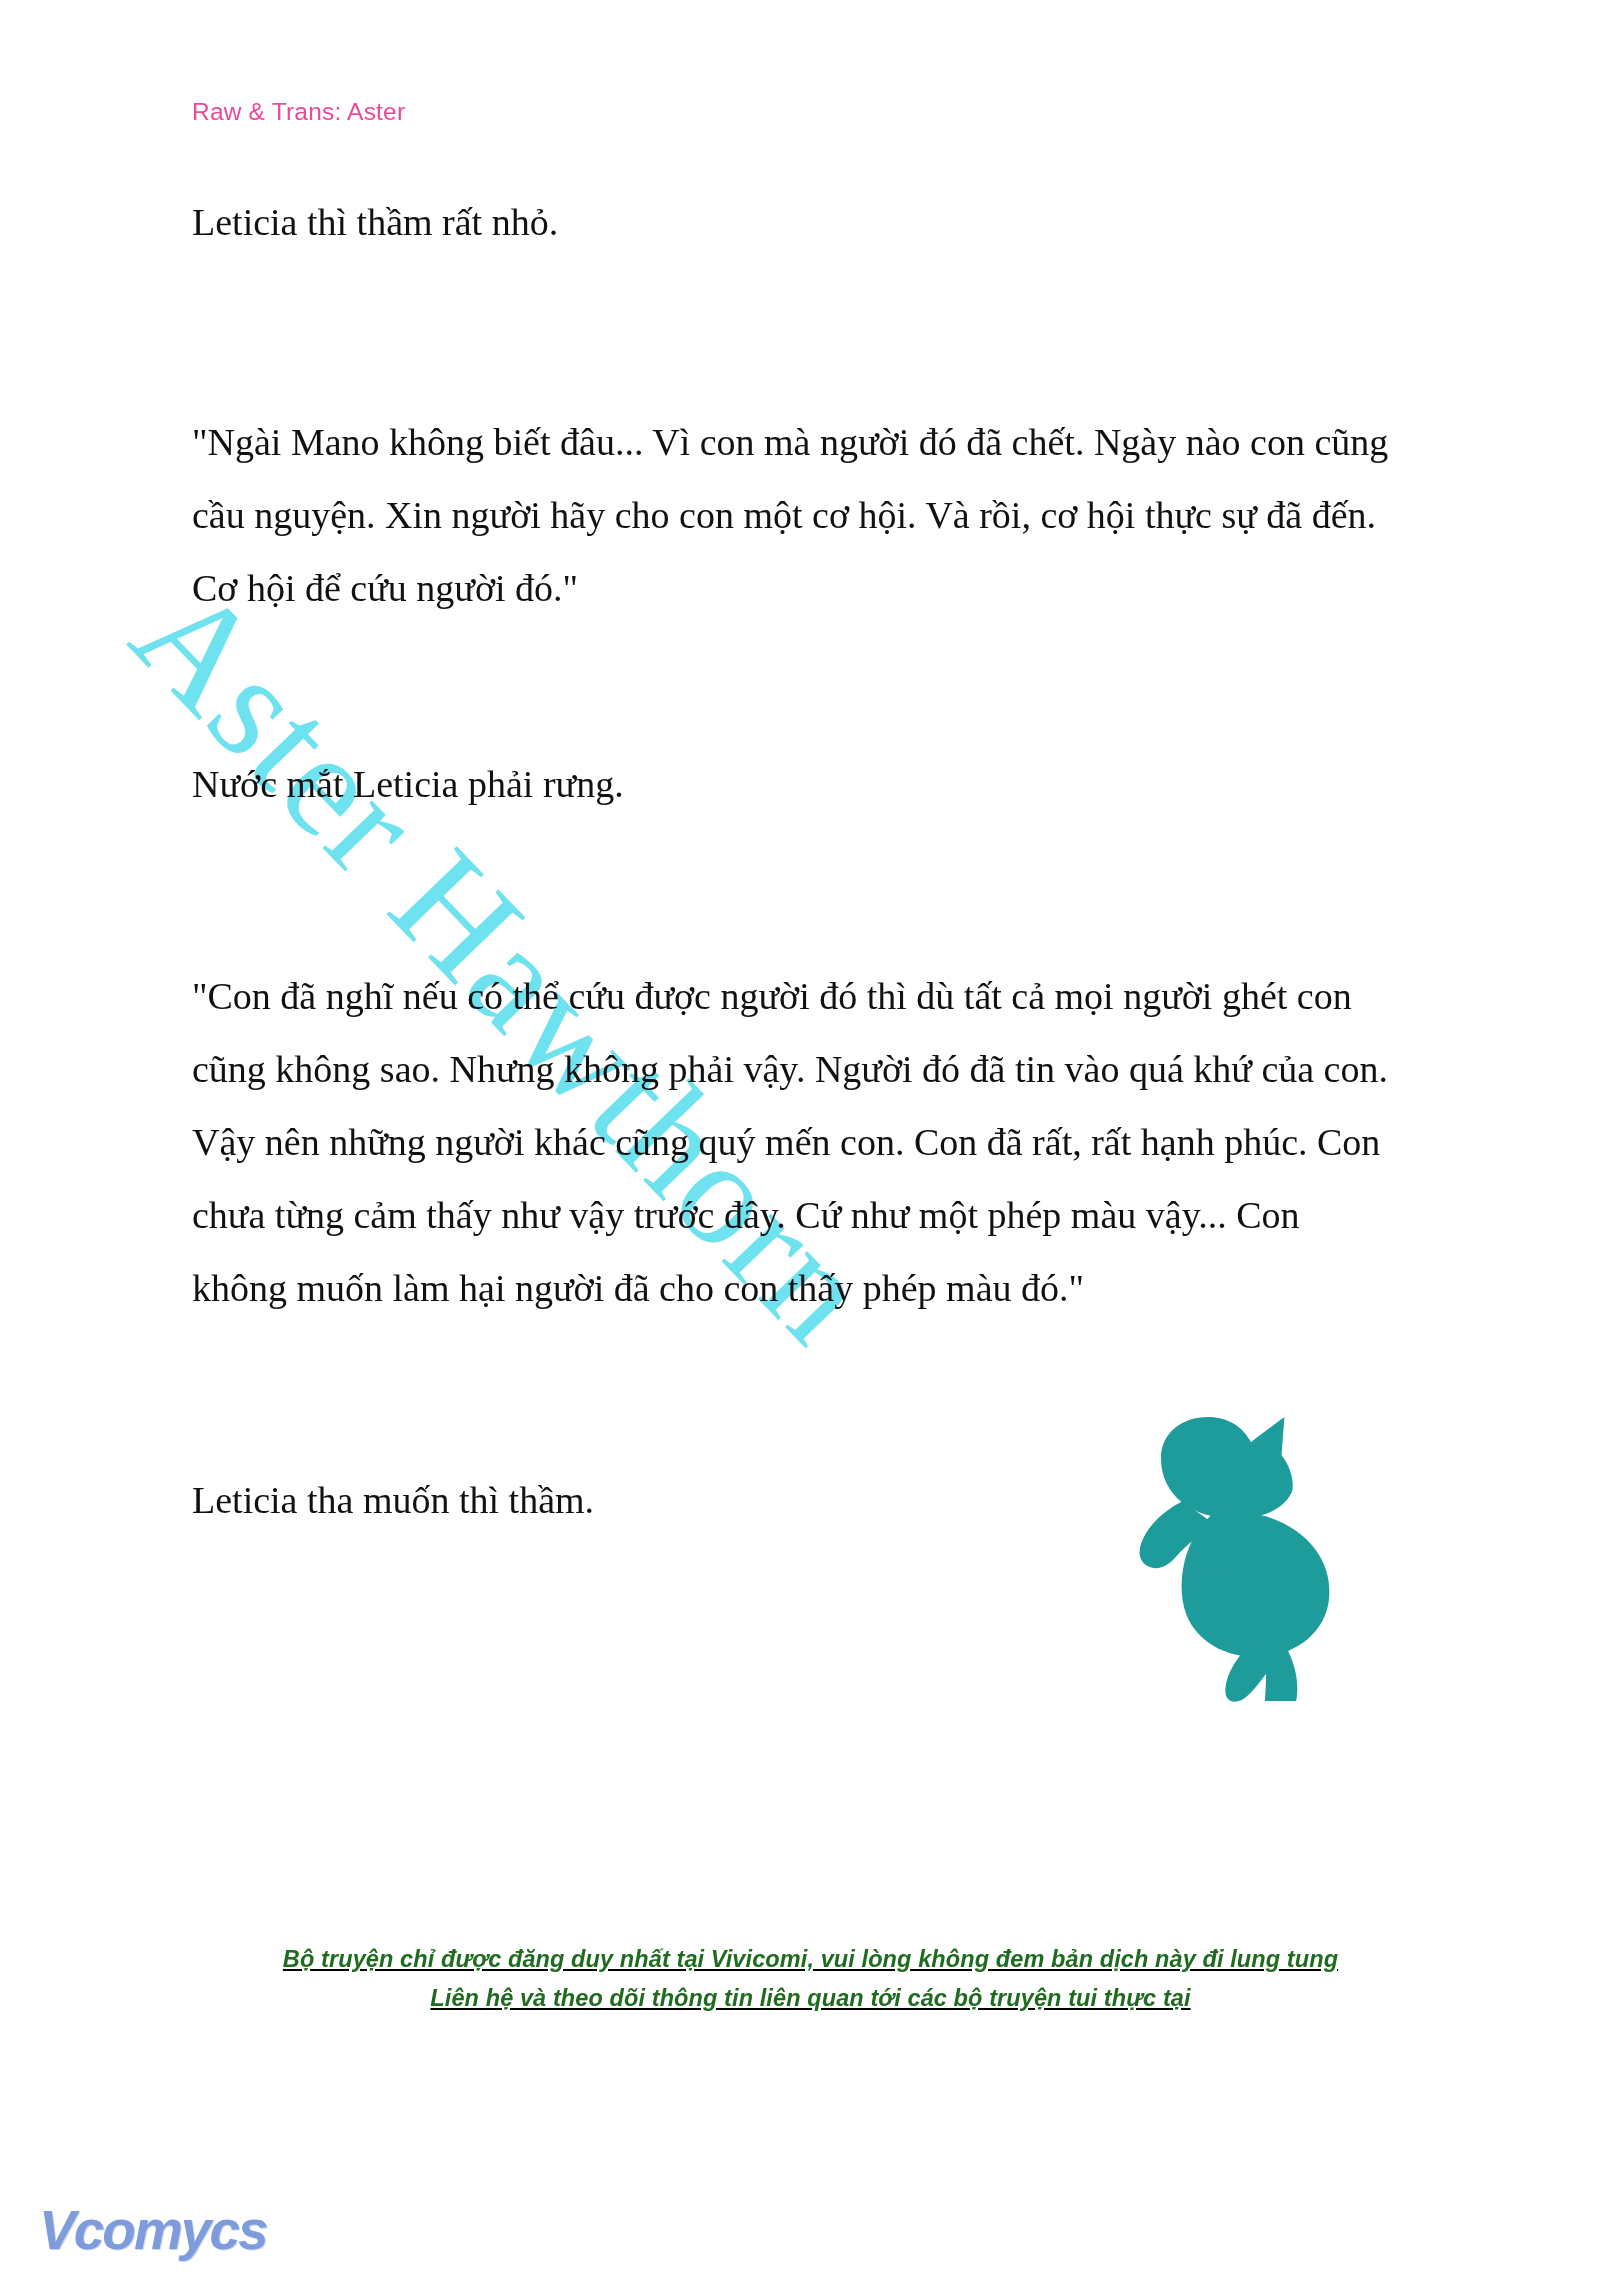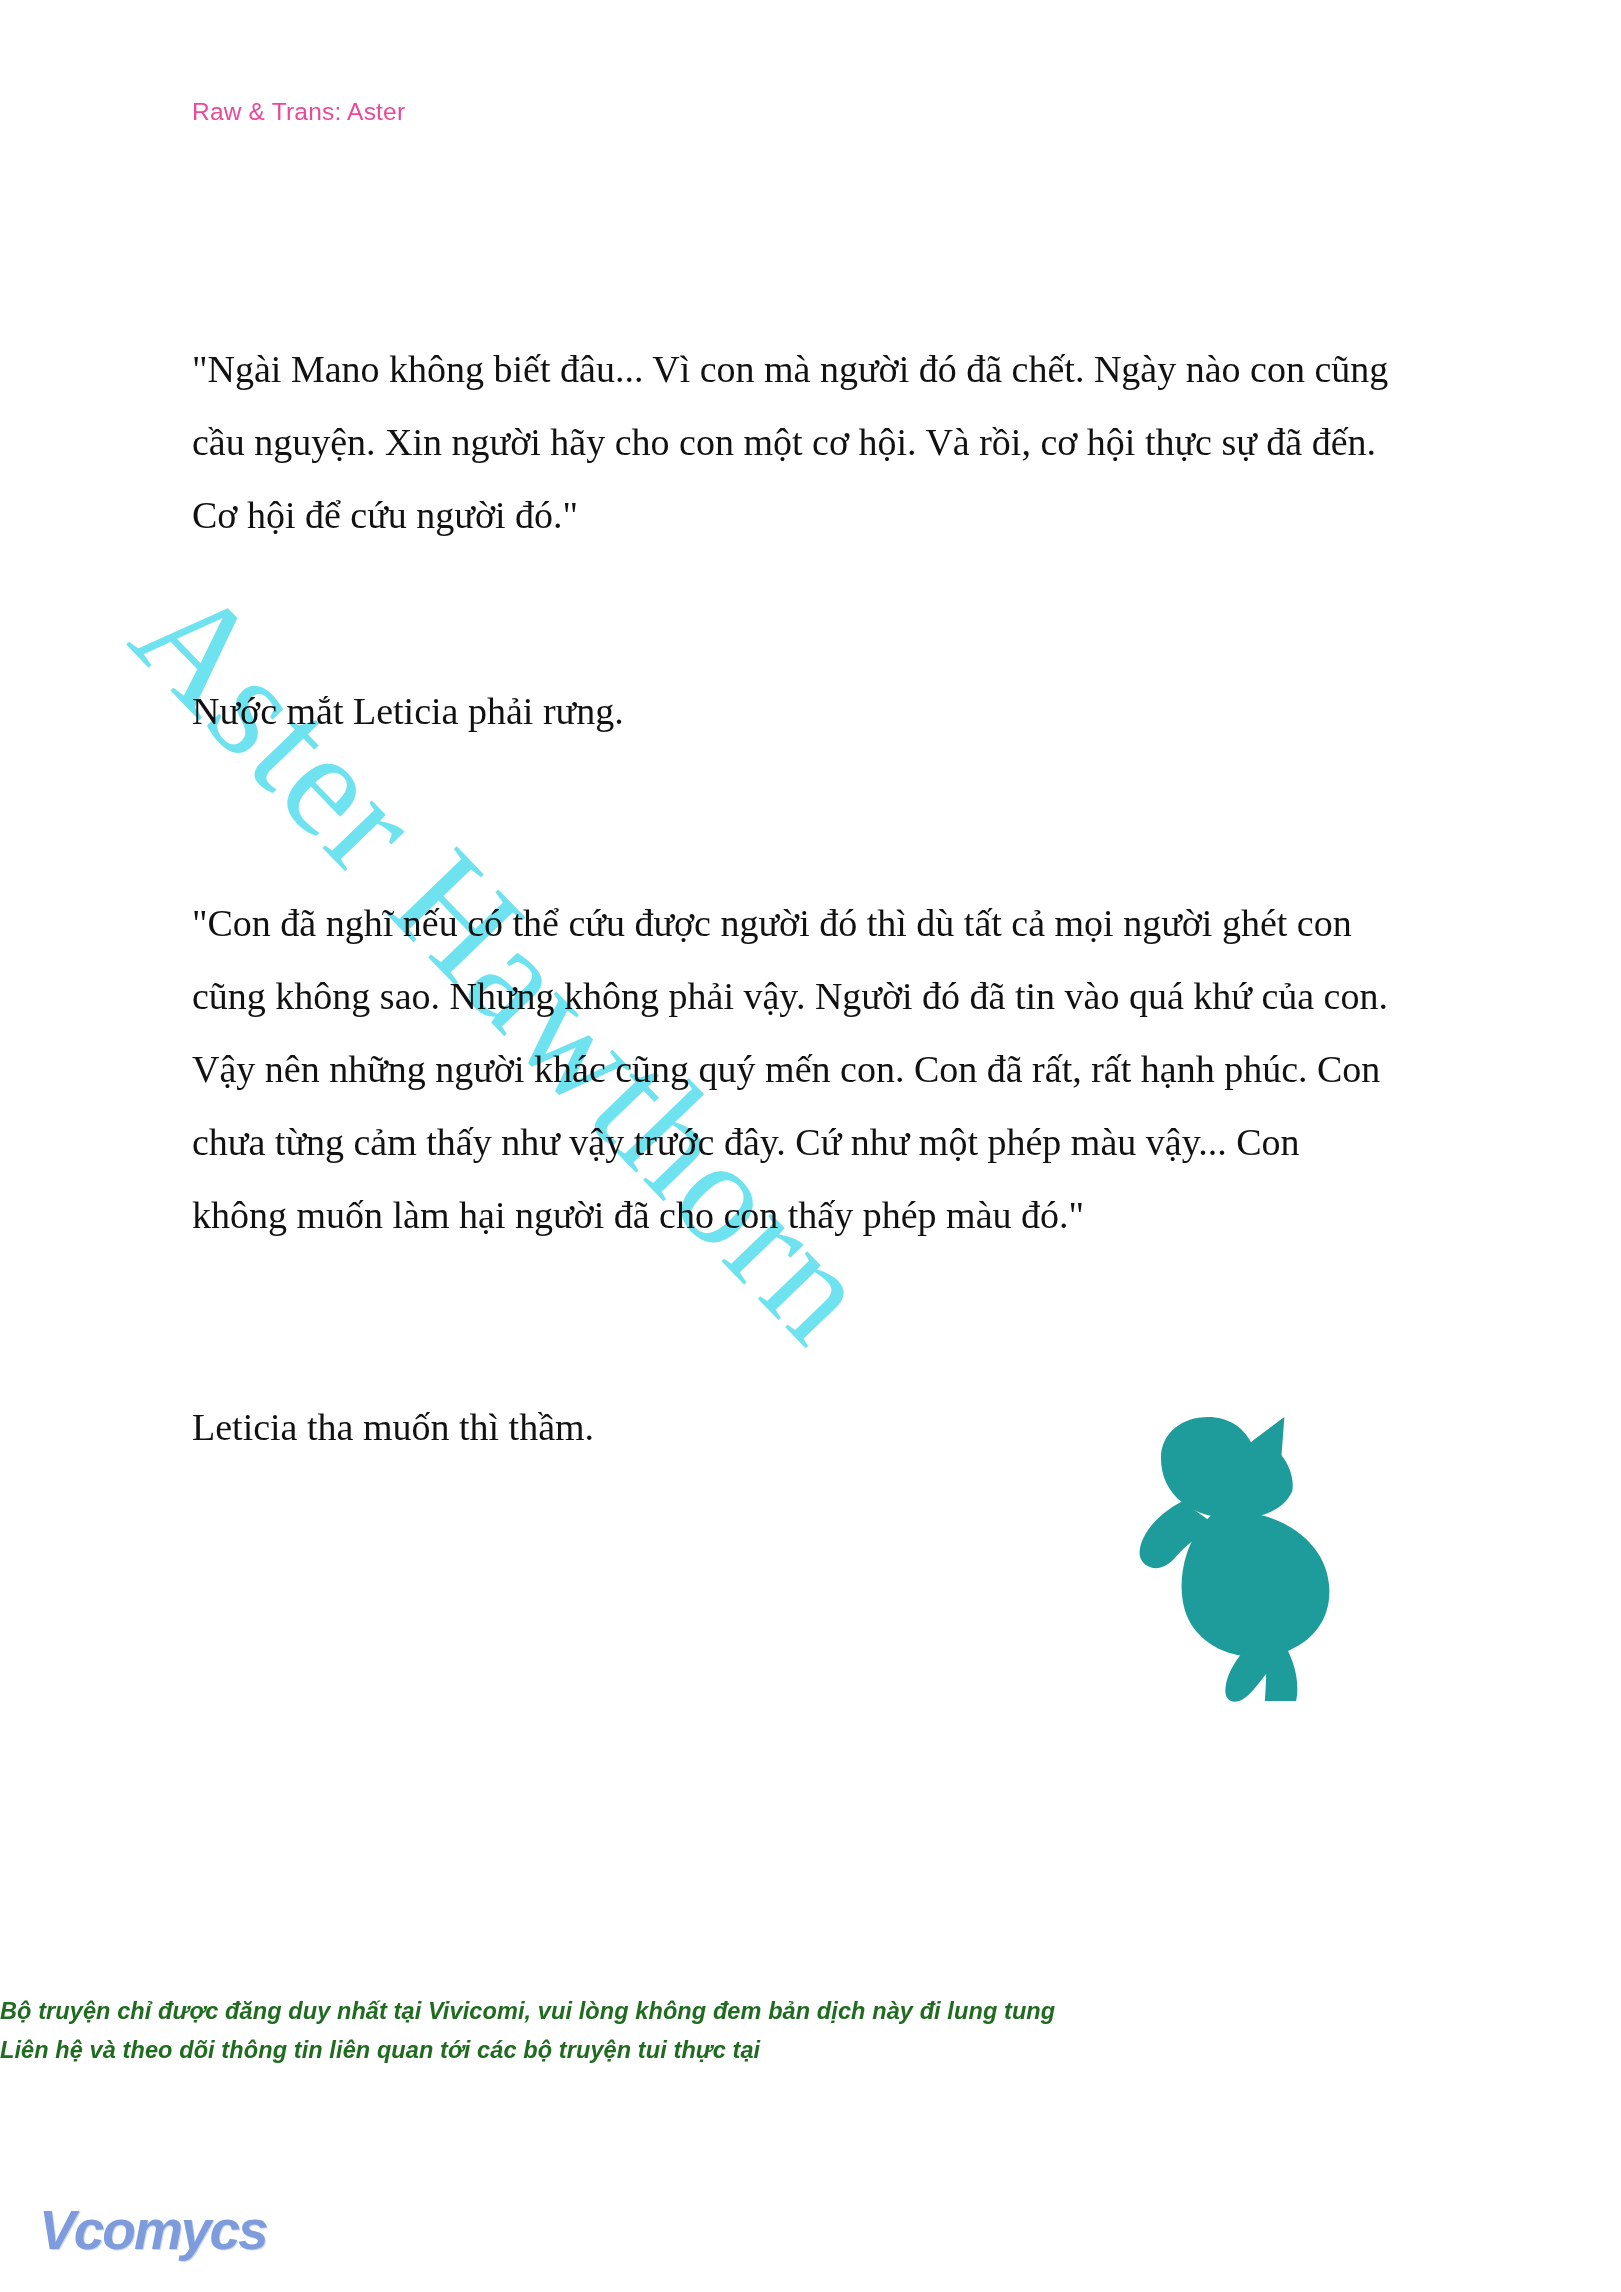--- a/index.html
+++ b/index.html
@@ -79,22 +79,24 @@
     width: 265px;
     height: 294px;
     pointer-events: none;
   }
 
   
   .footer {
     position: absolute;
     left: 0;
     right: 0;
-    top: 1992px;
+    top: 1940px;
+    text-align: center;
     font-family: "Liberation Sans", sans-serif;
+    text-decoration: underline;
   }
   .footer-line {
     font-weight: bold;
     font-style: italic;
     color: #1F6B1F;
     font-size: 23.5px;
     line-height: 39px;
     letter-spacing: 0.1px;
     white-space: nowrap;
   }
@@ -124,20 +126,21 @@
 <body>
 
 <div id="page">
 
   <div class="header">Raw &amp; Trans: Aster</div>
 
   <div class="watermark">Aster Hawthorn</div>
 
   <div class="body-col">
 
+    <p class="para">Leticia thì thầm rất nhỏ.</p>
 
     <div class="gap-sm"></div>
 
     <p class="para">"Ngài Mano không biết đâu... Vì con mà người đó đã chết. Ngày nào con cũng cầu nguyện. Xin người hãy cho con một cơ hội. Và rồi, cơ hội thực sự đã đến. Cơ hội để cứu người đó."</p>
 
     <div class="gap-lg"></div>
 
     <p class="para">Nước mắt Leticia phải rưng.</p>
 
     <div class="gap-xl"></div>

